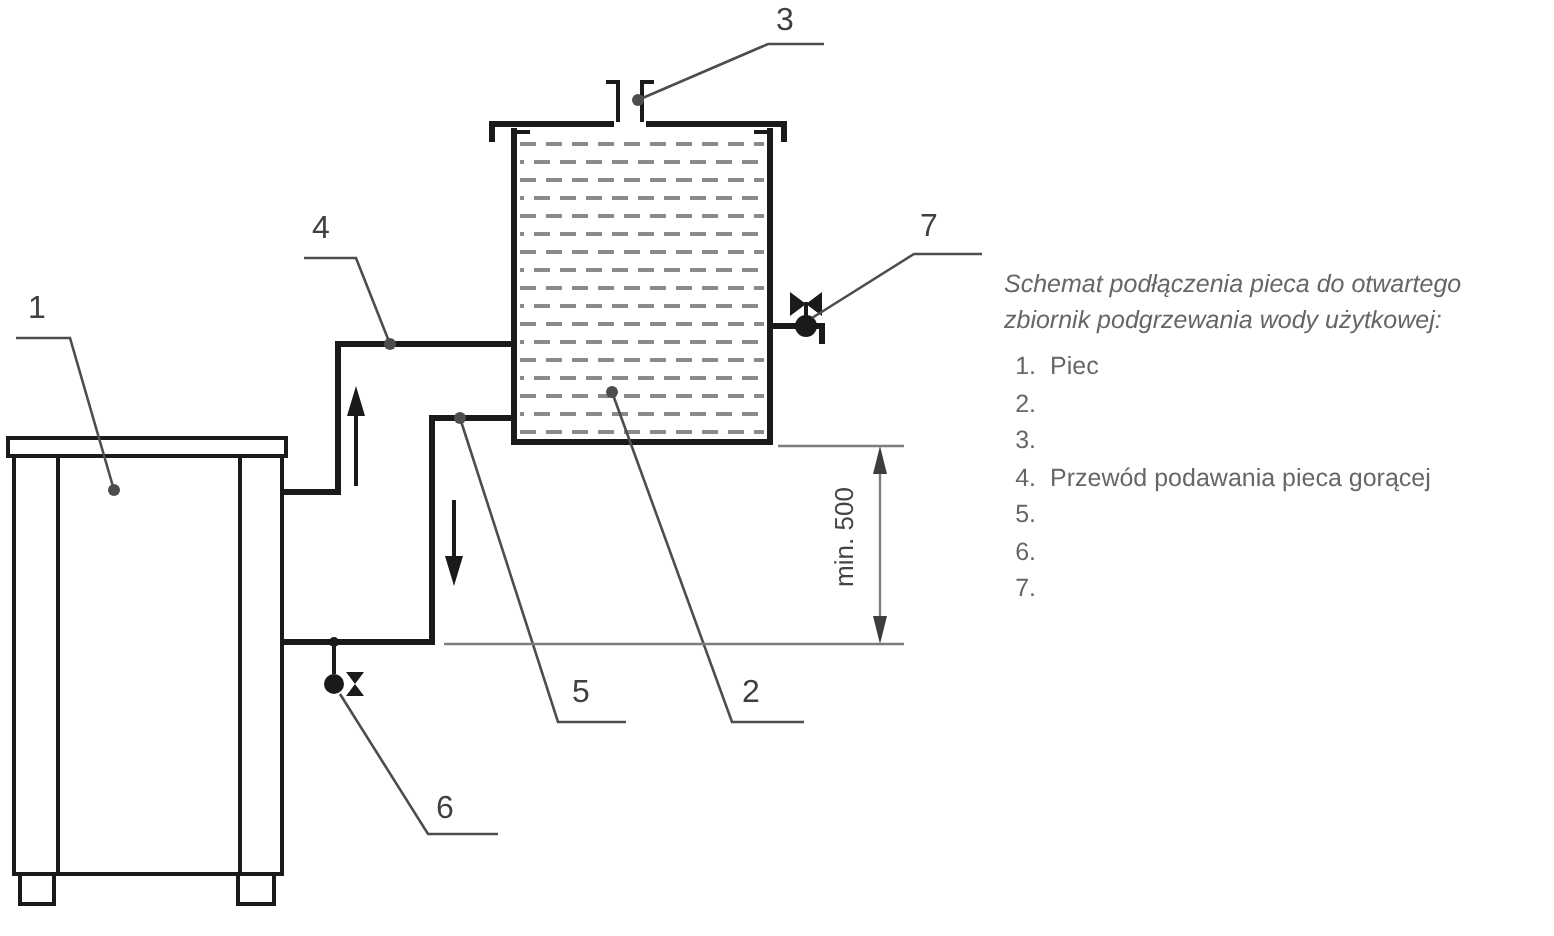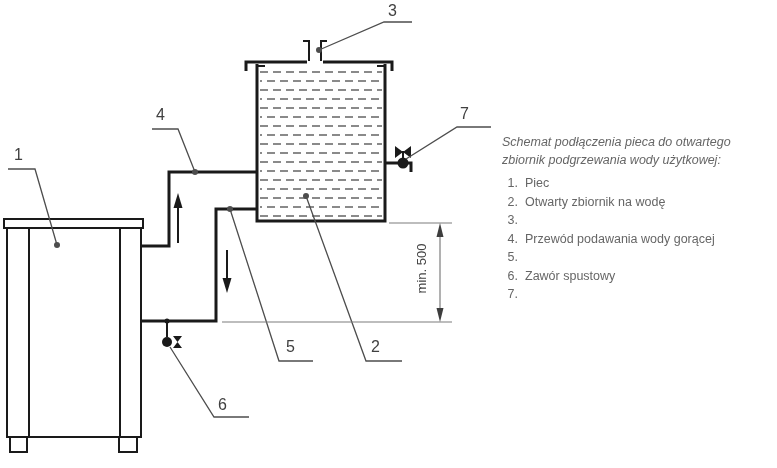--- a/index.html
+++ b/index.html
@@ -151,35 +151,33 @@
   <div class="legend">
     <div class="legend-title">Schemat podłączenia pieca do otwartego</div>
     <div class="legend-title">zbiornik podgrzewania wody użytkowej:</div>
     <div class="legend-list">
         <div class="legend-row">
           <span class="legend-num">1.</span>
           <span class="legend-txt">Piec</span>
         </div>
         <div class="legend-row">
           <span class="legend-num">2.</span>
-          <span class="legend-txt">Otwarty zbiornik na wodę</span>
         </div>
         <div class="legend-row">
           <span class="legend-num">3.</span>
         </div>
         <div class="legend-row">
           <span class="legend-num">4.</span>
-          <span class="legend-txt">Przewód podawania wody gorącej</span>
+          <span class="legend-txt">Przewód podawania pieca gorącej</span>
         </div>
         <div class="legend-row">
           <span class="legend-num">5.</span>
         </div>
         <div class="legend-row">
           <span class="legend-num">6.</span>
-          <span class="legend-txt">Zawór spustowy</span>
         </div>
         <div class="legend-row">
           <span class="legend-num">7.</span>
         </div>
       </div>
   </div>
 
 </div>
 
 </body></html>

